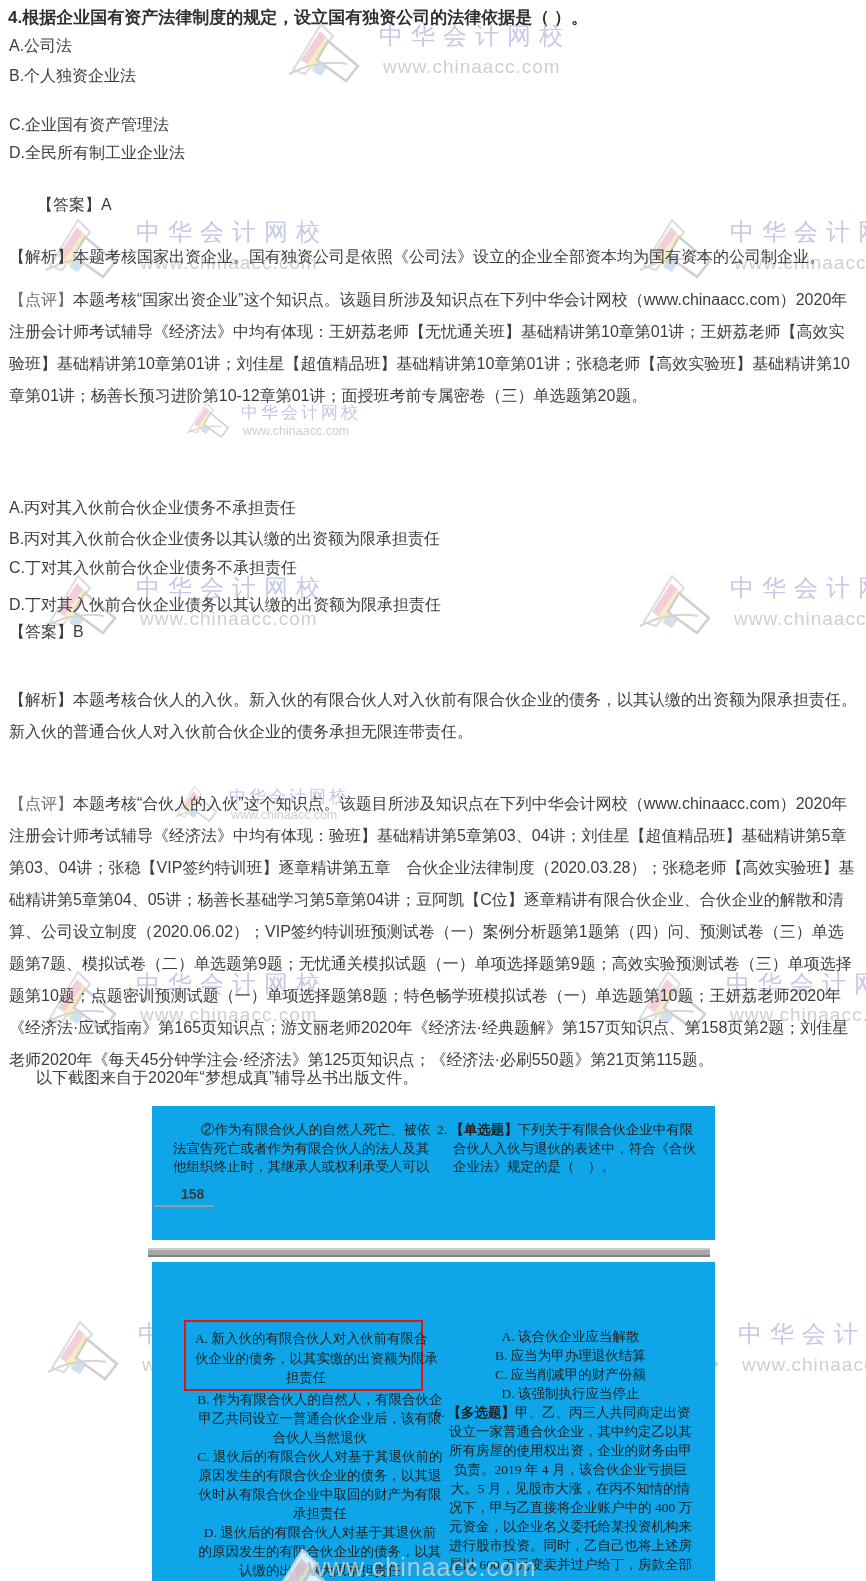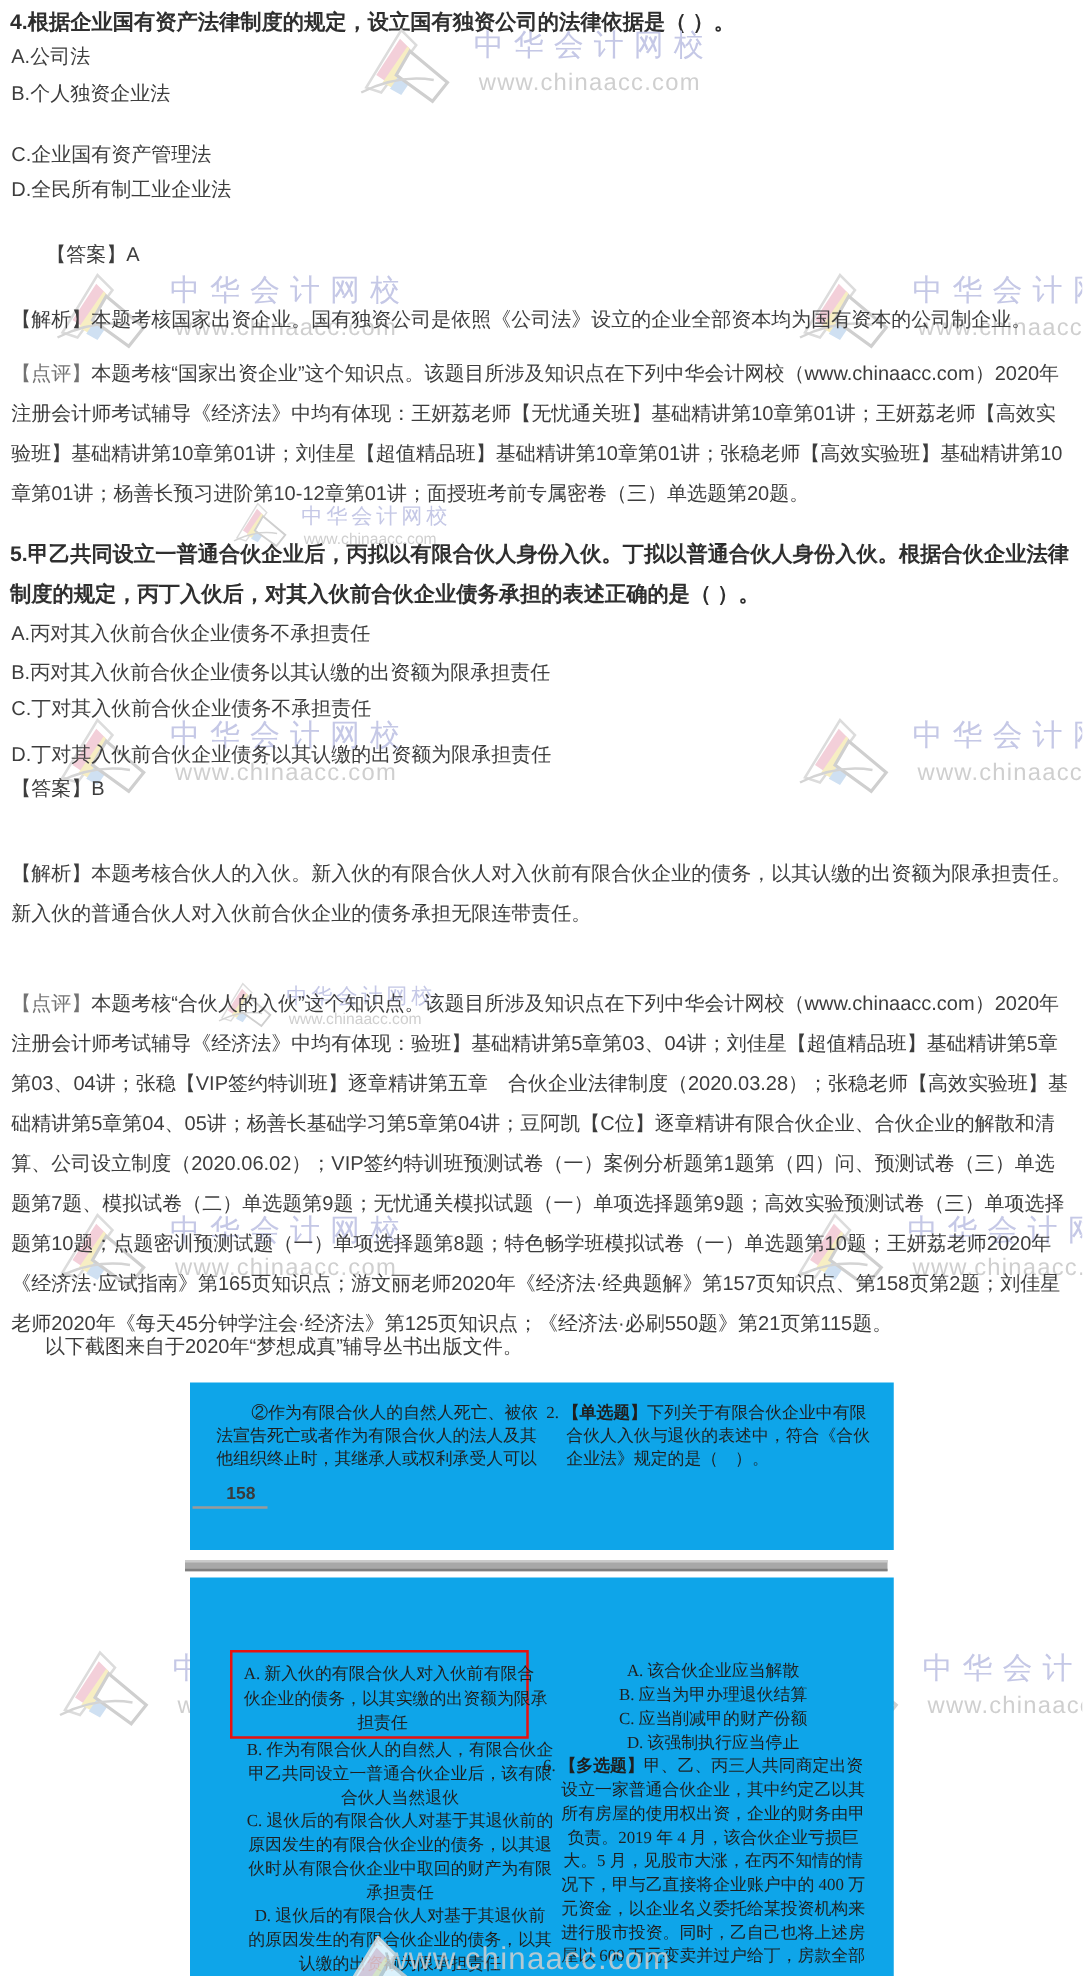--- a/index.html
+++ b/index.html
@@ -52,21 +52,20 @@
   <div class="abs line z1" style="left:9px;top:36px;">A.公司法</div>
   <div class="abs line z1" style="left:9px;top:66px;">B.个人独资企业法</div>
   <div class="abs line z1" style="left:9px;top:115px;">C.企业国有资产管理法</div>
   <div class="abs line z1" style="left:9px;top:143px;">D.全民所有制工业企业法</div>
   <div class="abs line z1" style="left:9px;top:195px;margin-left:28px;">【答案】A</div>
   <div class="abs line z1" style="left:9px;top:247px;">【解析】本题考核国家出资企业。国有独资公司是依照《公司法》设立的企业全部资本均为国有资本的公司制企业。</div>
   <div class="abs para" style="left:9px;top:284px;">
     <span class="red">【点评】</span><span>本题考核“国家出资企业”这个知识点。该题目所涉及知识点在下列中华会计网校（www.chinaacc.com）2020年注册会计师考试辅导《经济法》中均有体现：王妍荔老师【无忧通关班】基础精讲第10章第01讲；王妍荔老师【高效实验班】基础精讲第10章第01讲；刘佳星【超值精品班】基础精讲第10章第01讲；张稳老师【高效实验班】基础精讲第10章第01讲；杨善长预习进阶第10-12章第01讲；面授班考前专属密卷（三）单选题第20题。</span>
   </div>
 
-  <div class="abs qtitle" style="left:8px;top:428px;">5.甲乙共同设立一普通合伙企业后，丙拟以有限合伙人身份入伙。丁拟以普通合伙人身份入伙。根据合伙企业法律制度的规定，丙丁入伙后，对其入伙前合伙企业债务承担的表述正确的是（ ）。</div>
   <div class="abs line z1" style="left:9px;top:498px;">A.丙对其入伙前合伙企业债务不承担责任</div>
   <div class="abs line z1" style="left:9px;top:529px;">B.丙对其入伙前合伙企业债务以其认缴的出资额为限承担责任</div>
   <div class="abs line z1" style="left:9px;top:558px;">C.丁对其入伙前合伙企业债务不承担责任</div>
   <div class="abs line z1" style="left:9px;top:595px;">D.丁对其入伙前合伙企业债务以其认缴的出资额为限承担责任</div>
   <div class="abs line z1" style="left:9px;top:622px;">【答案】B</div>
   <div class="abs para" style="left:9px;top:684px;">【解析】本题考核合伙人的入伙。新入伙的有限合伙人对入伙前有限合伙企业的债务，以其认缴的出资额为限承担责任。新入伙的普通合伙人对入伙前合伙企业的债务承担无限连带责任。</div>
   <div class="abs para" style="left:9px;top:775px;margin-top:13px;">
     <span class="red">【点评】</span><span>本题考核“合伙人的入伙”这个知识点。该题目所涉及知识点在下列中华会计网校（www.chinaacc.com）2020年注册会计师考试辅导《经济法》中均有体现：验班】基础精讲第5章第03、04讲；刘佳星【超值精品班】基础精讲第5章第03、04讲；张稳【VIP签约特训班】逐章精讲第五章　合伙企业法律制度（2020.03.28）；张稳老师【高效实验班】基础精讲第5章第04、05讲；杨善长基础学习第5章第04讲；豆阿凯【C位】逐章精讲有限合伙企业、合伙企业的解散和清算、公司设立制度（2020.06.02）；VIP签约特训班预测试卷（一）案例分析题第1题第（四）问、预测试卷（三）单选题第7题、模拟试卷（二）单选题第9题；无忧通关模拟试题（一）单项选择题第9题；高效实验预测试卷（三）单项选择题第10题；点题密训预测试题（一）单项选择题第8题；特色畅学班模拟试卷（一）单选题第10题；王妍荔老师2020年《经济法·应试指南》第165页知识点；游文丽老师2020年《经济法·经典题解》第157页知识点、第158页第2题；刘佳星老师2020年《每天45分钟学注会·经济法》第125页知识点；《经济法·必刷550题》第21页第115题。</span>
   </div>
 

